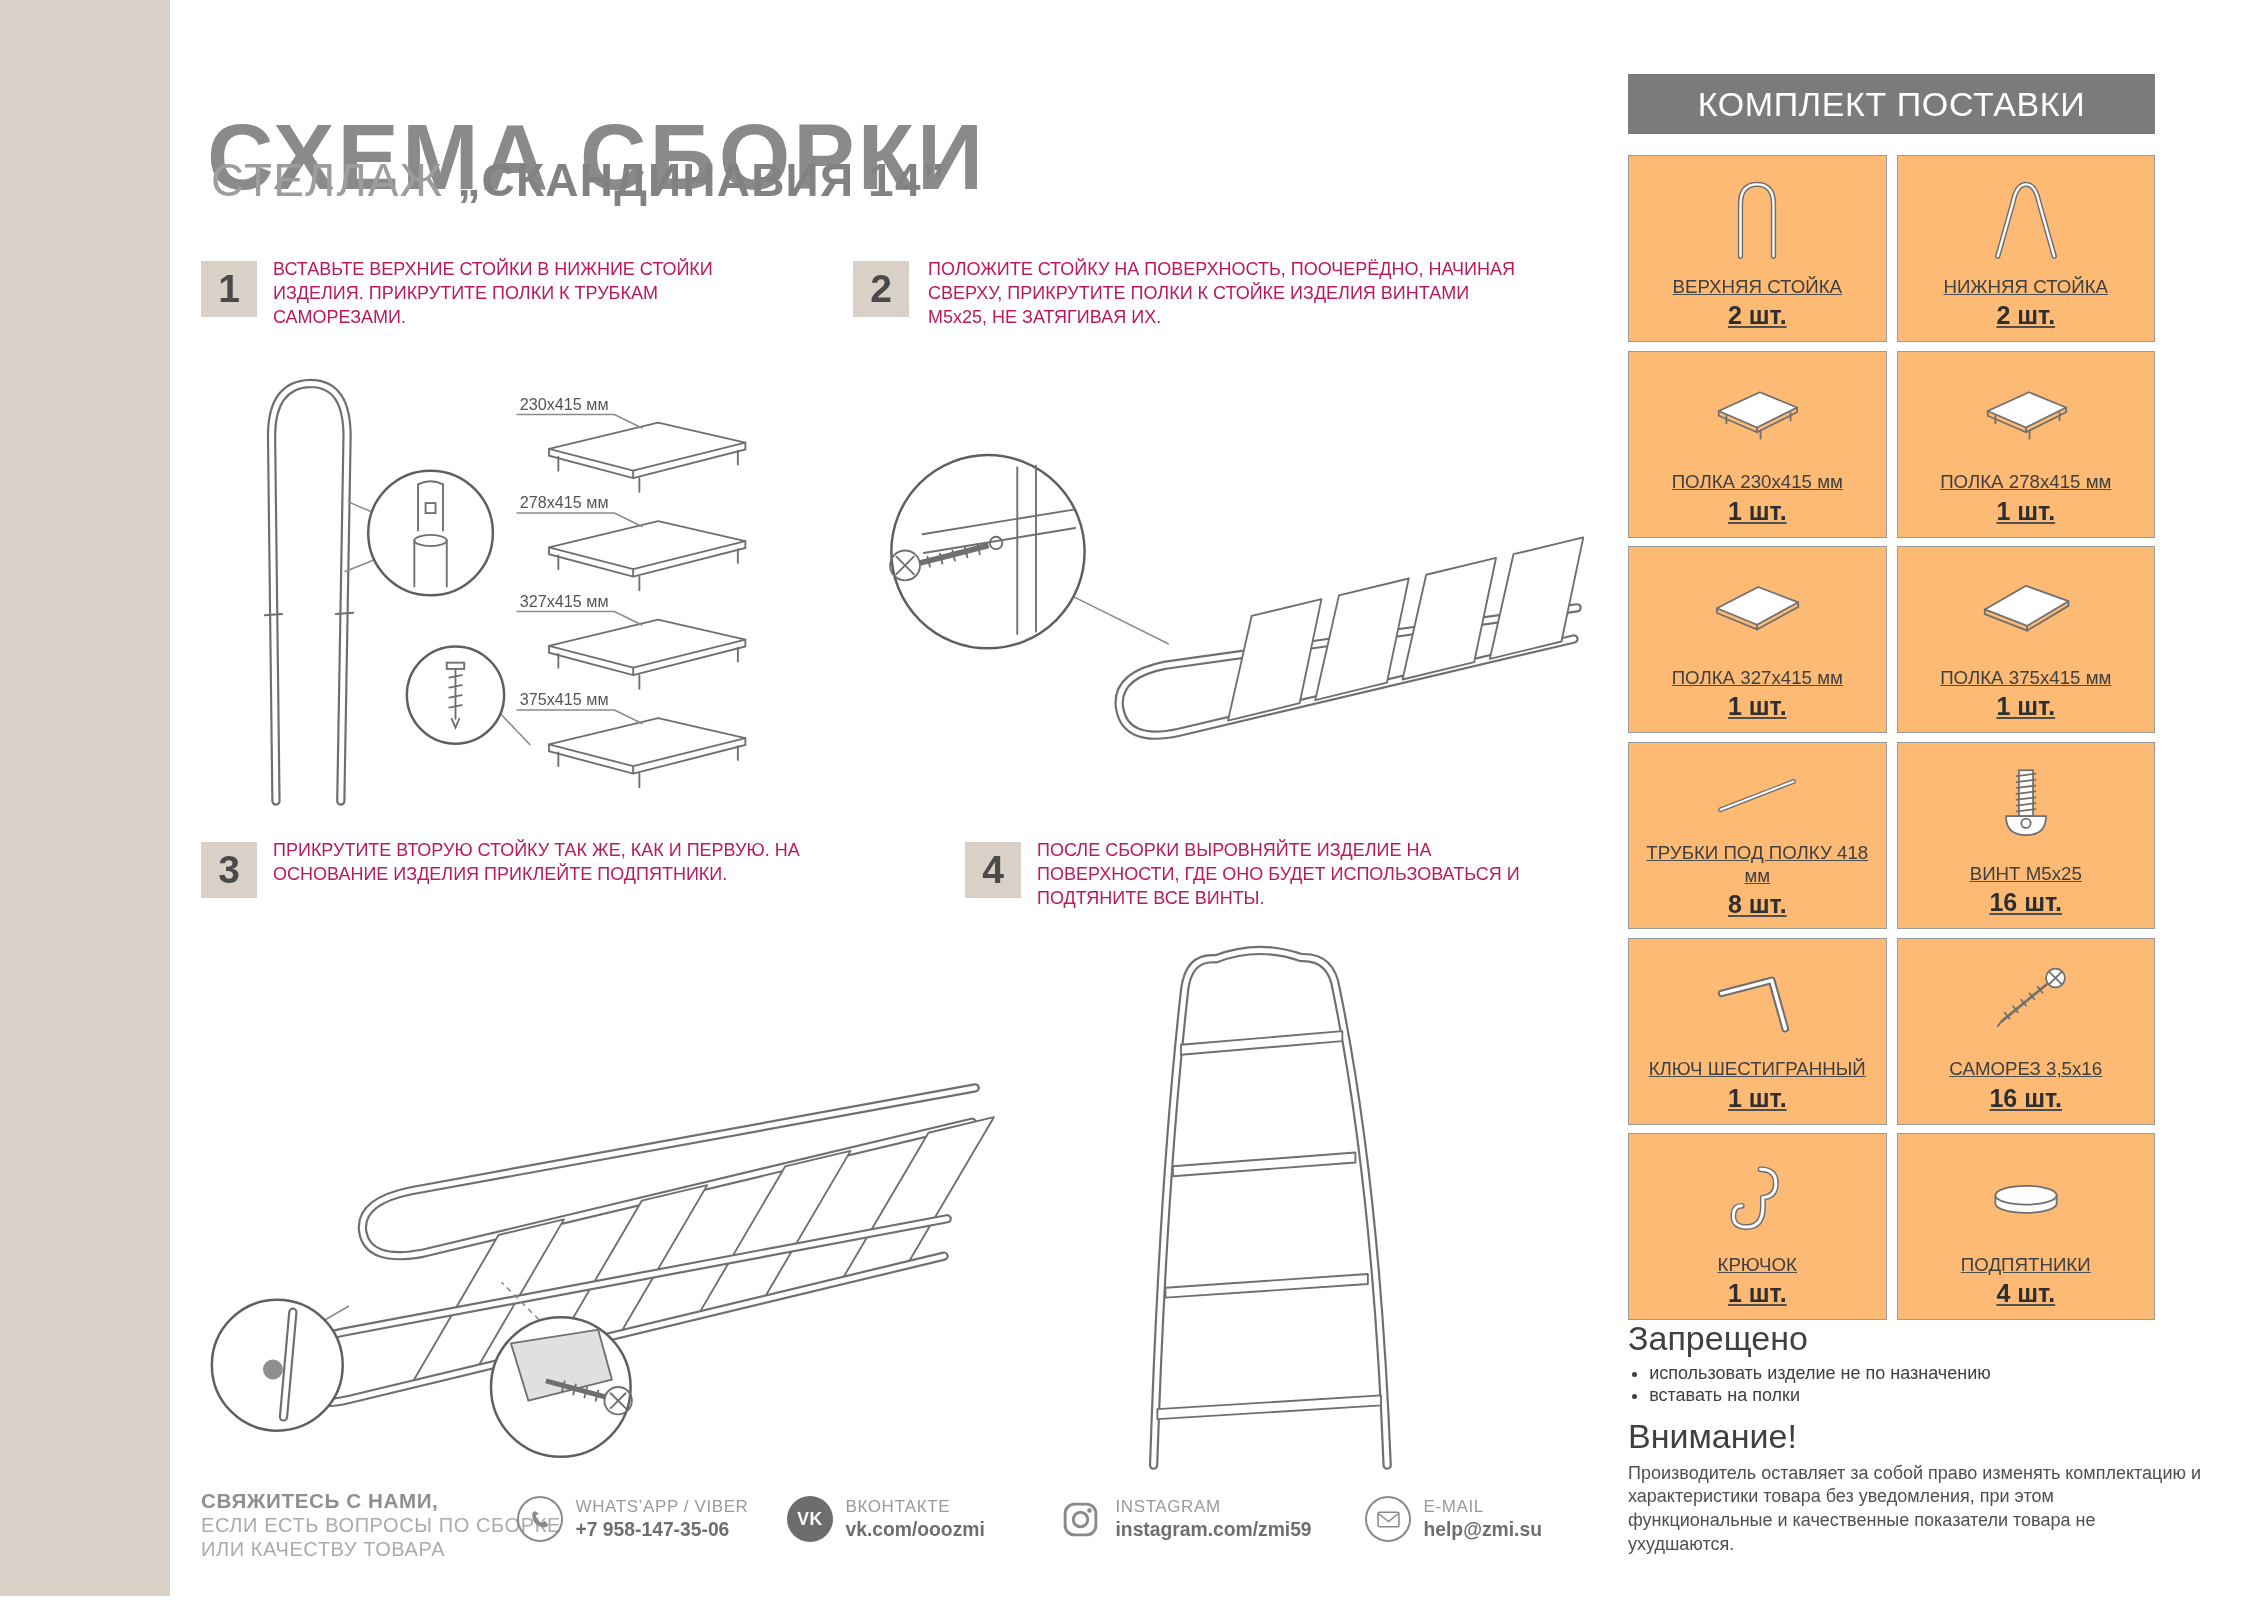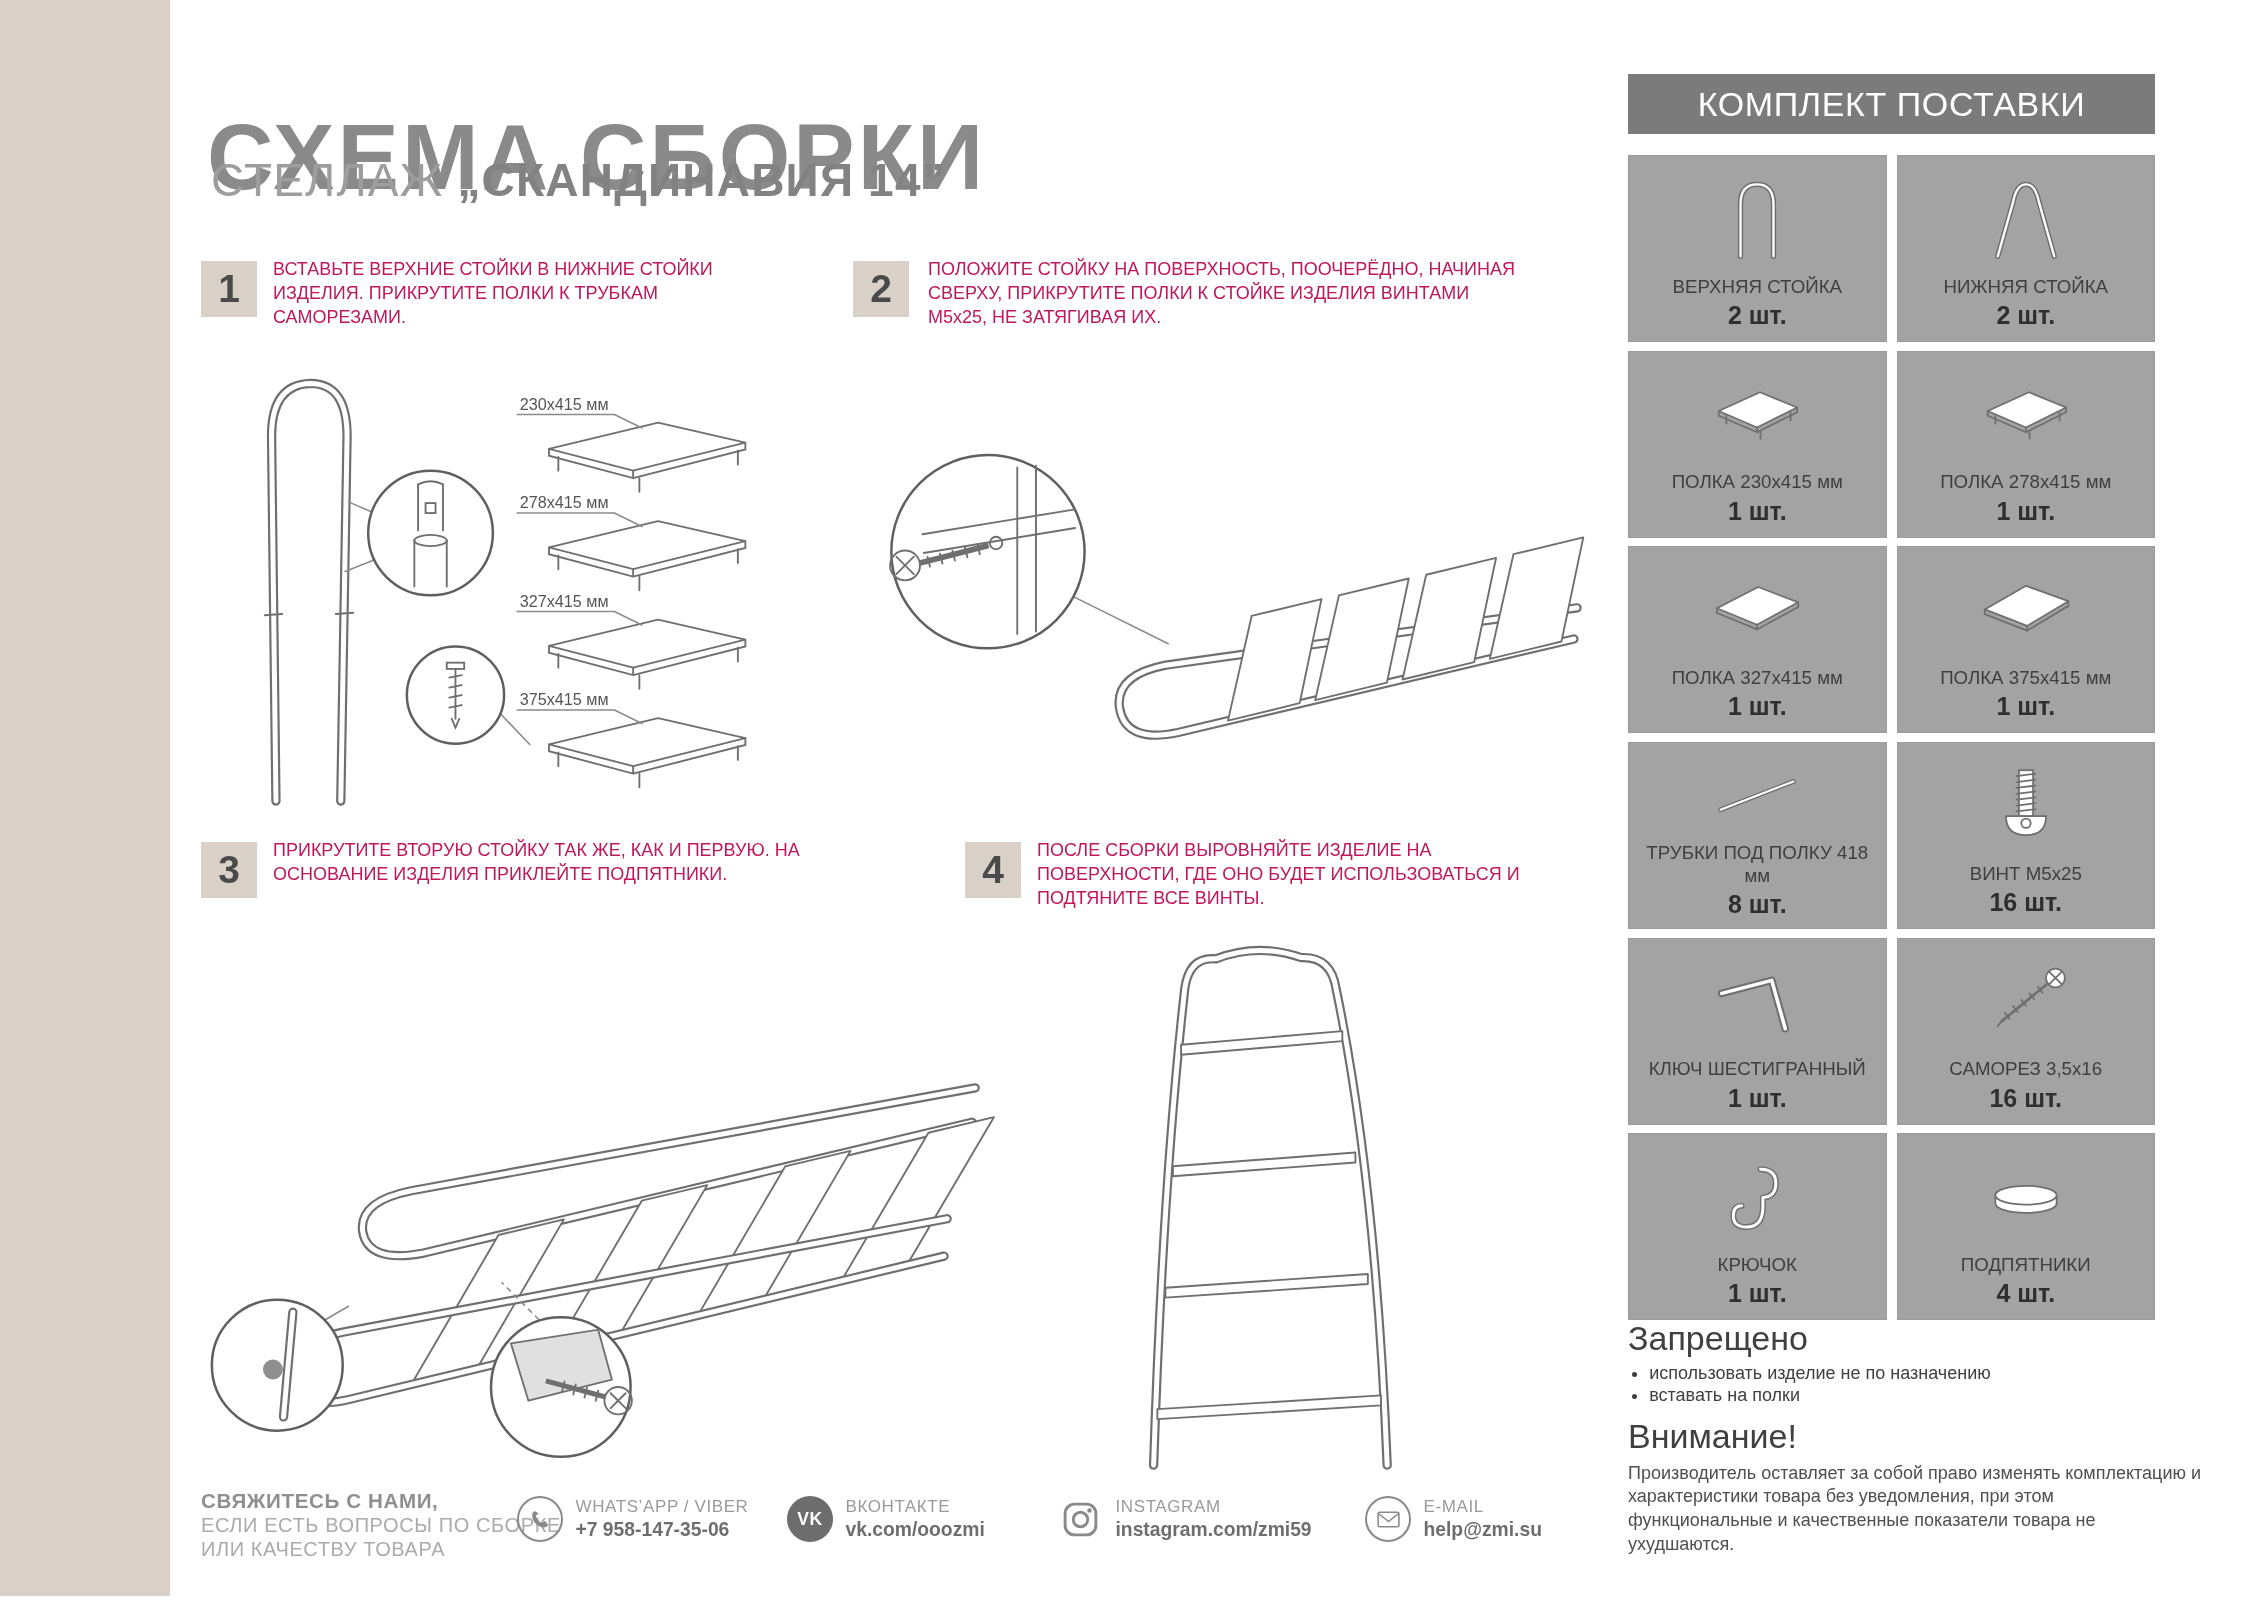--- a/index.html
+++ b/index.html
@@ -38,22 +38,22 @@
   
   .kit-header{
     position:absolute;left:1628px;top:74px;width:527px;height:60px;background:#7b7b7b;
     color:#ffffff;font-size:34px;font-weight:normal;display:flex;align-items:center;justify-content:center;letter-spacing:0.6px;
   }
   .kit-grid{
     position:absolute;left:1628px;top:155px;width:527px;
     display:grid;grid-template-columns:1fr 1fr;gap:8.7px 10px;
   }
   .kit-box{
-    height:187px;border:1.2px solid #9a9a9a;background:#a3a3a3;box-sizing:border-box;
-    display:flex;flex-direction:column;align-items:center;
+    height:187px;border:1.2px solid #9a9a9a;background:#fdba74;box-sizing:border-box;
+    display:flex;flex-direction:column;align-items:center;text-decoration:underline;
   }
   .kit-icon{flex:1;display:flex;align-items:center;justify-content:center;padding-top:5px;}
   .kit-name{font-size:18.7px;color:#3f3f3f;text-align:center;line-height:1.22;padding:0 8.7px;}
   .kit-qty{font-size:25px;font-weight:bold;color:#2f2f2f;margin:2.5px 0 11.2px 0;}
 
   
   .notes{position:absolute;left:1628px;top:1319px;width:574px;}
   .notes h2{margin:0;font-size:34px;font-weight:500;color:#404040;line-height:1.15;}
   .notes ul{margin:5px 0 11.2px 3.7px;padding:0 0 0 17.5px;}
   .notes li{font-size:18px;color:#3f3f3f;margin:1.2px 0;}

